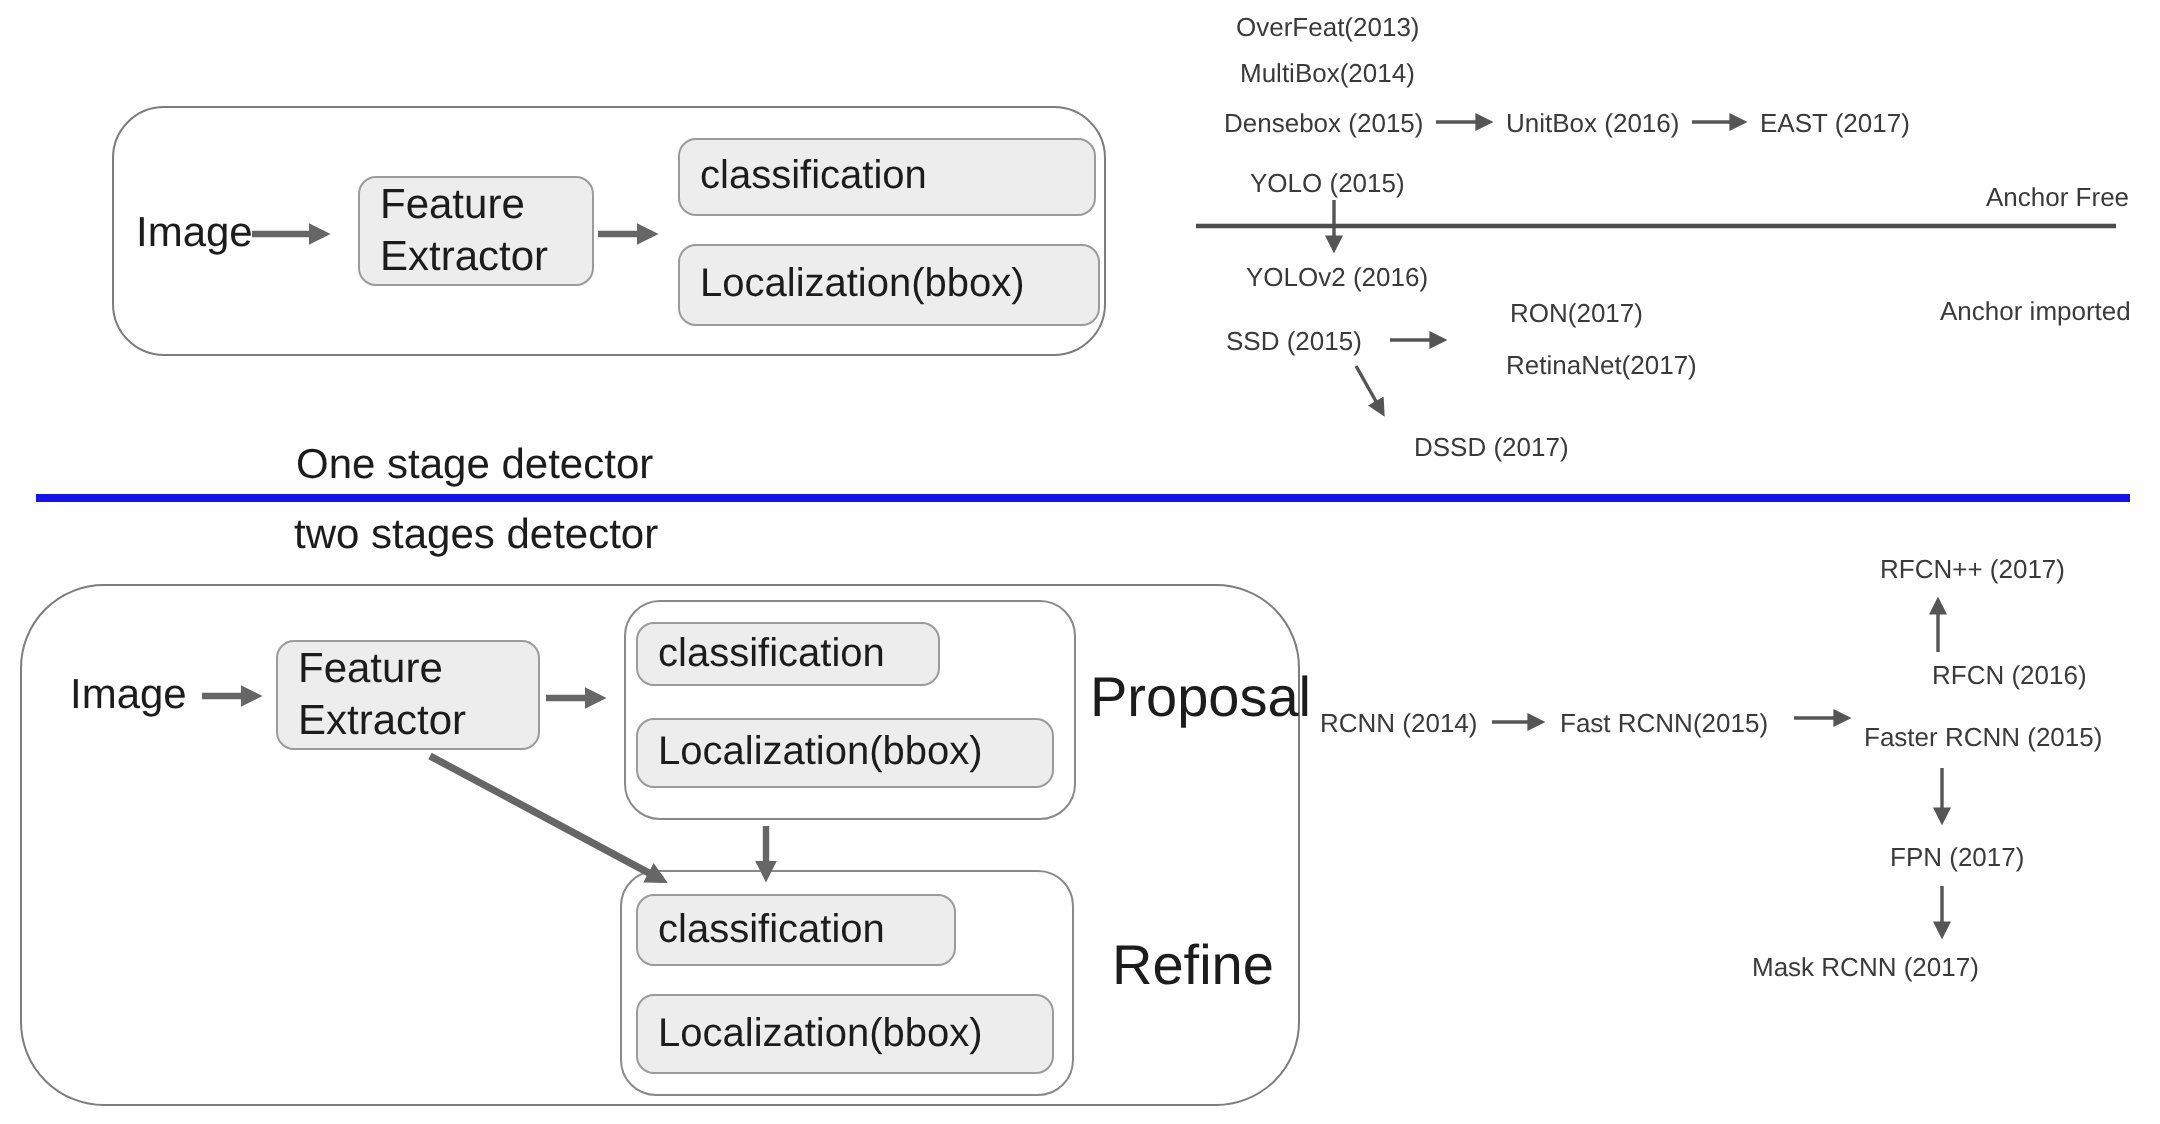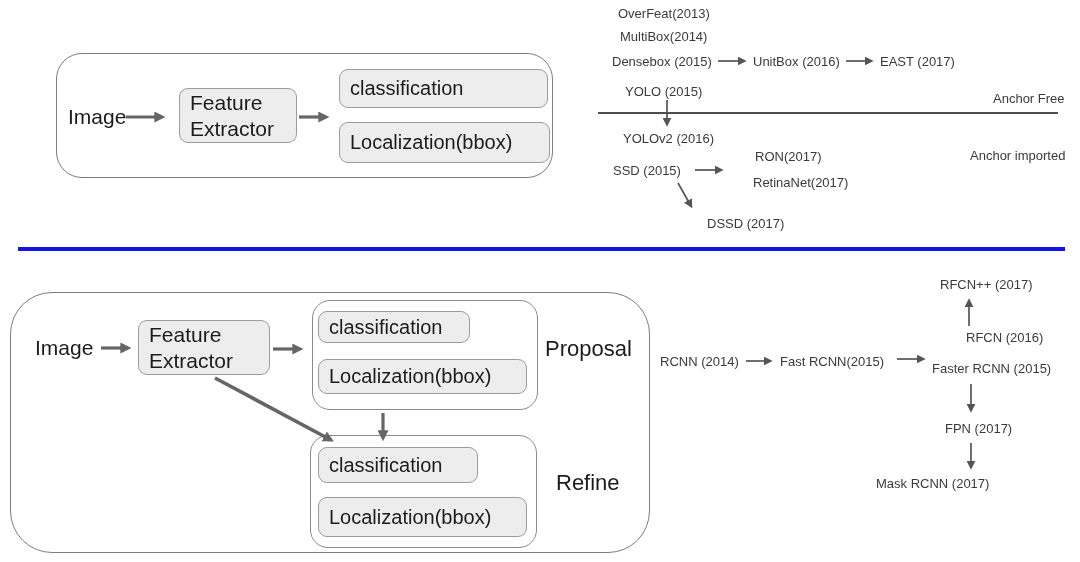--- a/index.html
+++ b/index.html
@@ -11,21 +11,21 @@
   .outline{position:absolute;border:1.6px solid #7d7d7d;border-radius:28px;background:transparent;box-sizing:border-box;}
   .grp{position:absolute;border:1.4px solid #8a8a8a;border-radius:18px;background:transparent;box-sizing:border-box;}
   
   .gb{position:absolute;background:#ededed;border:1.8px solid #9b9b9b;border-radius:9px;
       display:flex;align-items:center;box-sizing:border-box;padding-left:10px;
       font-size:20px;color:#1c1c1c;white-space:nowrap;}
   .fb{font-size:21px;line-height:1.22;white-space:normal;}
   
   .pl{position:absolute;font-size:21px;line-height:22px;color:#1c1c1c;white-space:nowrap;}
   .sec{position:absolute;font-size:21px;line-height:22px;color:#1c1c1c;white-space:nowrap;}
-  .stage{position:absolute;font-size:22px;line-height:23px;color:#1c1c1c;white-space:nowrap;}
+  .stage{position:absolute;font-size:28px;line-height:23px;color:#1c1c1c;white-space:nowrap;}
   .tl{position:absolute;font-size:13px;line-height:14px;color:#3a3a3a;white-space:nowrap;}
   .divider{position:absolute;left:18px;top:247px;width:1047px;height:4px;background:#1414e6;}
   svg.arrows{position:absolute;left:0;top:0;pointer-events:none;}
 </style>
 </head>
 <body>
 
 <div class="canvas">
 
   <div class="outline" style="left:56px;top:53px;width:497px;height:125px;border-radius:26px;"></div>
@@ -37,21 +37,23 @@
   </div>
 
   <div class="gb" style="left:339px;top:69px;width:209px;height:39px;">
     <span>classification</span>
   </div>
 
   <div class="gb" style="left:339px;top:122px;width:211px;height:41px;">
     <span>Localization(bbox)</span>
   </div>
 
+  <div class="sec" style="left:148px;top:222px;">One stage detector</div>
   <div class="divider"></div>
+  <div class="sec" style="left:147px;top:257px;">two stages detector</div>
 
   <div class="outline" style="left:10px;top:292px;width:640px;height:261px;border-radius:42px;"></div>
 
   <div class="pl" style="left:35px;top:337px;">Image</div>
 
   <div class="gb fb" style="left:138px;top:320px;width:132px;height:55px;">
     <span>Feature Extractor</span>
   </div>
 
   <div class="grp" style="left:312px;top:300px;width:226px;height:110px;"></div>

